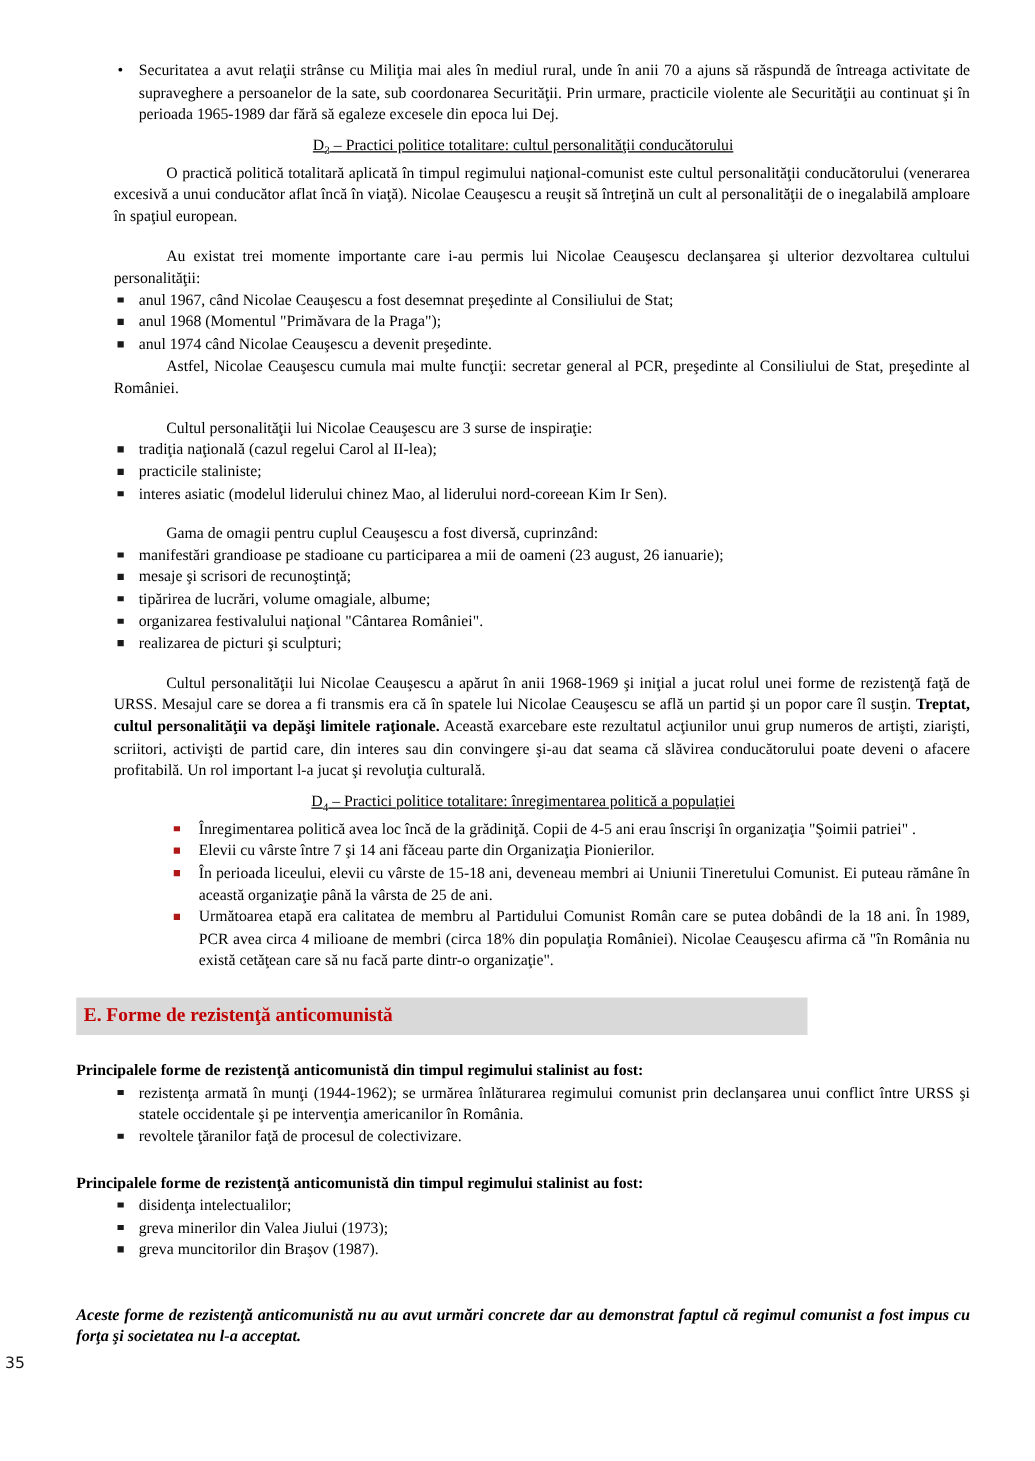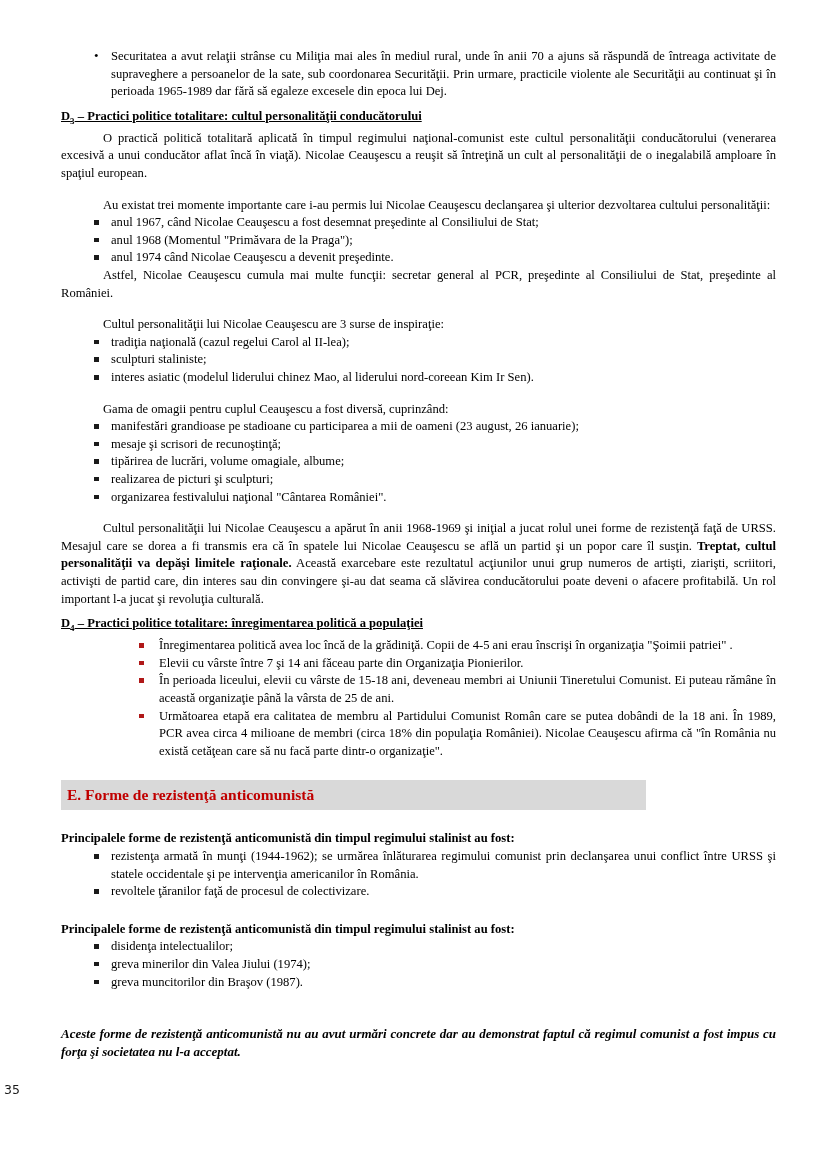--- a/index.html
+++ b/index.html
@@ -32,33 +32,35 @@
   
   .para {
     font-size: 12.6px;
     line-height: 17.6px;
     text-align: justify;
     margin: 0;
     text-indent: 0;
   }
   .para.indent {
     text-indent: 42px;
+    margin-left: 30px;
   }
   .gap-sm { height: 7px; }
   .gap-md { height: 14px; }
   .gap-lg { height: 20px; }
 
   
   .sub-heading {
     font-size: 12.6px;
     line-height: 17.6px;
-    font-weight: bold;
+    font-weight: normal;
     text-decoration: underline;
     margin: 0;
     white-space: nowrap;
+    text-align: center;
   }
   .sub-heading sub {
     font-size: 9px;
     vertical-align: sub;
   }
 
   .band-heading {
     background: #d9d9d9;
     color: #c00000;
     font-weight: bold;
@@ -175,34 +177,34 @@
     </ul>
 
     <p class="para indent">Astfel, Nicolae Ceauşescu cumula mai multe funcţii: secretar general al PCR, preşedinte al Consiliului de Stat, preşedinte al României.</p>
 
     <div class="gap-md"></div>
 
     <p class="para indent">Cultul personalităţii lui Nicolae Ceauşescu are 3 surse de inspiraţie:</p>
 
     <ul class="blist sq">
       <li>tradiţia naţională (cazul regelui Carol al II-lea);</li>
-      <li>sculpturi staliniste;</li>
+      <li>practicile staliniste;</li>
       <li>interes asiatic (modelul liderului chinez Mao, al liderului nord-coreean Kim Ir Sen).</li>
     </ul>
 
     <div class="gap-md"></div>
 
     <p class="para indent">Gama de omagii pentru cuplul Ceauşescu a fost diversă, cuprinzând:</p>
 
     <ul class="blist sq">
       <li>manifestări grandioase pe stadioane cu participarea a mii de oameni (23 august, 26 ianuarie);</li>
       <li>mesaje şi scrisori de recunoştinţă;</li>
       <li>tipărirea de lucrări, volume omagiale, albume;</li>
+      <li>organizarea festivalului naţional "Cântarea României".</li>
       <li>realizarea de picturi şi sculpturi;</li>
-      <li>organizarea festivalului naţional "Cântarea României".</li>
     </ul>
 
     <div class="gap-md"></div>
 
     <p class="para indent"><span>Cultul personalităţii lui Nicolae Ceauşescu a apărut  în anii 1968-1969  şi iniţial a jucat rolul unei forme de rezistenţă faţă de URSS. Mesajul care se dorea a fi transmis era că în spatele lui Nicolae Ceauşescu se află un partid şi un popor care îl susţin.  </span><b>Treptat, cultul personalităţii va depăşi limitele raţionale.</b><span> Această exarcebare este rezultatul acţiunilor unui grup numeros de artişti, ziarişti, scriitori, activişti de partid care, din interes sau din convingere şi-au dat seama că slăvirea conducătorului poate deveni o afacere profitabilă.    Un rol important l-a jucat şi revoluţia culturală.</span></p>
 
     <div class="gap-sm"></div>
 
     <p class="sub-heading"><span>D</span><sub>4</sub><span> – Practici politice totalitare: înregimentarea politică a populaţiei</span></p>
 
@@ -225,21 +227,21 @@
       <li>rezistenţa armată în munţi (1944-1962); se urmărea înlăturarea regimului comunist prin declanşarea unui conflict între URSS şi statele occidentale şi pe intervenţia americanilor în România.</li>
       <li>revoltele ţăranilor faţă de procesul de colectivizare.</li>
     </ul>
 
     <div class="gap-lg"></div>
 
     <p class="bold-lead">Principalele forme de rezistenţă anticomunistă din timpul regimului stalinist au fost:</p>
 
     <ul class="blist sq">
       <li>disidenţa intelectualilor;</li>
-      <li>greva minerilor din Valea Jiului (1974);</li>
+      <li>greva minerilor din Valea Jiului (1973);</li>
       <li>greva muncitorilor din Braşov (1987).</li>
     </ul>
 
     <div class="gap-lg"></div>
     <div class="gap-md"></div>
 
     <p class="closing">Aceste forme de rezistenţă anticomunistă nu au avut urmări concrete dar au demonstrat  faptul că regimul comunist a fost impus cu forţa şi societatea nu l-a acceptat.</p>
 
   </div>
 

